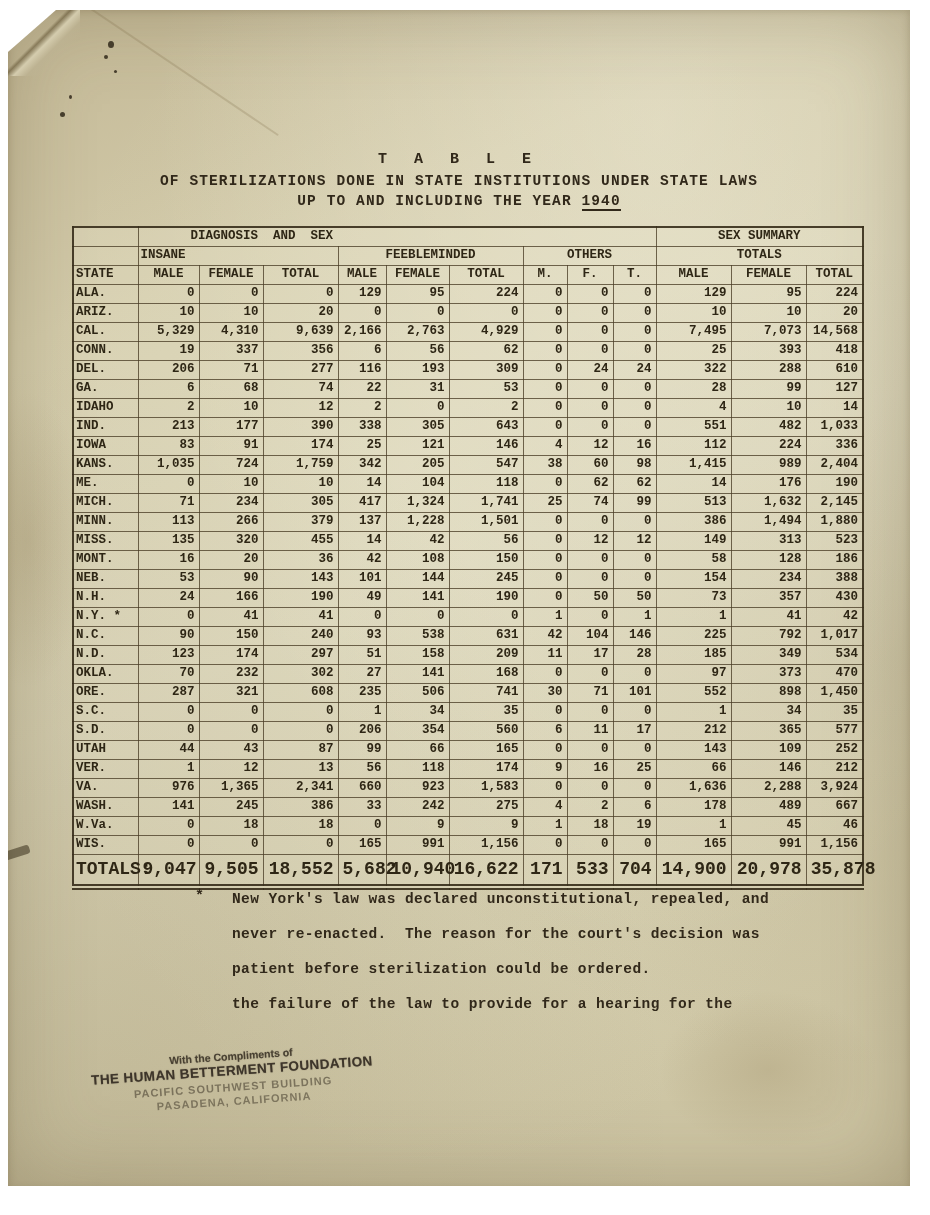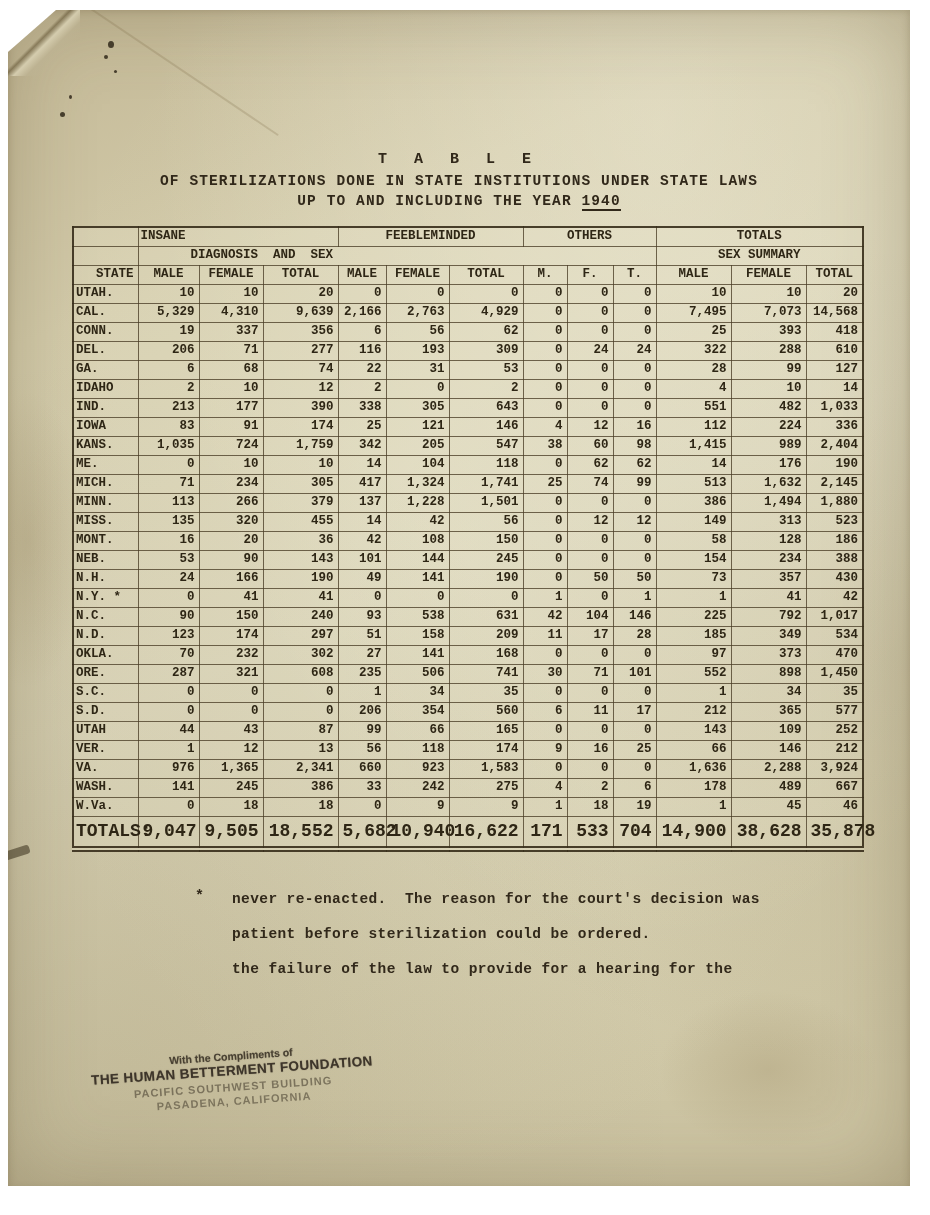--- a/index.html
+++ b/index.html
@@ -56,21 +56,21 @@
     background: rgba(232,230,206,0.28);
   }
   th,td {
     border:1.4px solid rgba(74,62,38,0.78);
     padding:0 4px; height:18px; line-height:1.05;
     white-space:pre; overflow:visible;
   }
   thead th { font-size:12.5px; font-weight:700; text-align:center; }
   th.h-group-left { text-align:left; padding-left:52px; }
   th.h-sub-left   { text-align:left; padding-left:2px; }
-  th.h-state      { text-align:right; padding-left:2px; }
+  th.h-state      { text-align:left; padding-left:2px; }
   td.num   { text-align:right; }
   td.state { text-align:left; padding-left:2px; }
   tr.totals td { height:29px; font-size:18px; }
   
   .footnote { position:absolute; left:187px; top:872px; width:620px;
               color:#31281a; font-weight:700; font-size:14.5px; }
   .fn-marker { position:absolute; left:0; top:6px; font-size:15px; }
   .fn-lines  { margin-left:37px; }
   .fn-line   { height:35px; line-height:35px; white-space:pre; letter-spacing:0.4px; }
   
@@ -120,49 +120,64 @@
         <col style="width:44px">
           <col style="width:46px">
           <col style="width:43px">
         <col style="width:75px">
           <col style="width:75px">
           <col style="width:57px">
       </colgroup>
       <thead>
         <tr>
           <th></th>
+          <th colspan="9" class="h-group-left">DIAGNOSIS  AND  SEX</th>
+          <th colspan="3">SEX SUMMARY</th>
+        </tr>
+        <tr>
+          <th></th>
           <th colspan="3" class="h-sub-left">INSANE</th>
           <th colspan="3">FEEBLEMINDED</th>
           <th colspan="3">OTHERS</th>
           <th colspan="3">TOTALS</th>
-        </tr>
-        <tr>
-          <th></th>
-          <th colspan="9" class="h-group-left">DIAGNOSIS  AND  SEX</th>
-          <th colspan="3">SEX SUMMARY</th>
         </tr>
         <tr>
           <th class="h-state">STATE</th>
           <th>MALE</th>
           <th>FEMALE</th>
           <th>TOTAL</th>
           <th>MALE</th>
           <th>FEMALE</th>
           <th>TOTAL</th>
           <th>M.</th>
           <th>F.</th>
           <th>T.</th>
           <th>MALE</th>
           <th>FEMALE</th>
           <th>TOTAL</th>
         </tr>
       </thead>
       <tbody id="state-rows">
           <tr>
-            <td class="state">UTAH.</td>
+            <td class="state">ALA.</td>
+            <td class="num">0</td>
+            <td class="num">0</td>
+            <td class="num">0</td>
+            <td class="num">129</td>
+            <td class="num">95</td>
+            <td class="num">224</td>
+            <td class="num">0</td>
+            <td class="num">0</td>
+            <td class="num">0</td>
+            <td class="num">129</td>
+            <td class="num">95</td>
+            <td class="num">224</td>
+          </tr>
+          <tr>
+            <td class="state">ARIZ.</td>
             <td class="num">10</td>
             <td class="num">10</td>
             <td class="num">20</td>
             <td class="num">0</td>
             <td class="num">0</td>
             <td class="num">0</td>
             <td class="num">0</td>
             <td class="num">0</td>
             <td class="num">0</td>
             <td class="num">10</td>
@@ -567,42 +582,58 @@
             <td class="num">0</td>
             <td class="num">9</td>
             <td class="num">9</td>
             <td class="num">1</td>
             <td class="num">18</td>
             <td class="num">19</td>
             <td class="num">1</td>
             <td class="num">45</td>
             <td class="num">46</td>
           </tr>
+          <tr>
+            <td class="state">WIS.</td>
+            <td class="num">0</td>
+            <td class="num">0</td>
+            <td class="num">0</td>
+            <td class="num">165</td>
+            <td class="num">991</td>
+            <td class="num">1,156</td>
+            <td class="num">0</td>
+            <td class="num">0</td>
+            <td class="num">0</td>
+            <td class="num">165</td>
+            <td class="num">991</td>
+            <td class="num">1,156</td>
+          </tr>
           <tr class="totals">
             <td class="state">TOTALS:</td>
             <td class="num">9,047</td>
             <td class="num">9,505</td>
             <td class="num">18,552</td>
             <td class="num">5,682</td>
             <td class="num">10,940</td>
             <td class="num">16,622</td>
             <td class="num">171</td>
             <td class="num">533</td>
             <td class="num">704</td>
             <td class="num">14,900</td>
-            <td class="num">38,628</td>
+            <td class="num">20,978</td>
             <td class="num">35,878</td>
           </tr>
         </tbody>
     </table>
   </div>
 
   <div class="footnote">
     <span class="fn-marker">*</span>
     <div class="fn-lines">
+      <div class="fn-line">New York's law was declared unconstitutional, repealed, and</div>
       <div class="fn-line">never re-enacted.  The reason for the court's decision was</div>
       <div class="fn-line">patient before sterilization could be ordered.</div>
       <div class="fn-line">the failure of the law to provide for a hearing for the</div>
     </div>
   </div>
 
   <div class="stamp">
     <div class="stamp-l1">With the Compliments of</div>
     <div class="stamp-l2">THE HUMAN BETTERMENT FOUNDATION</div>
     <div class="stamp-l3">PACIFIC SOUTHWEST BUILDING</div>

